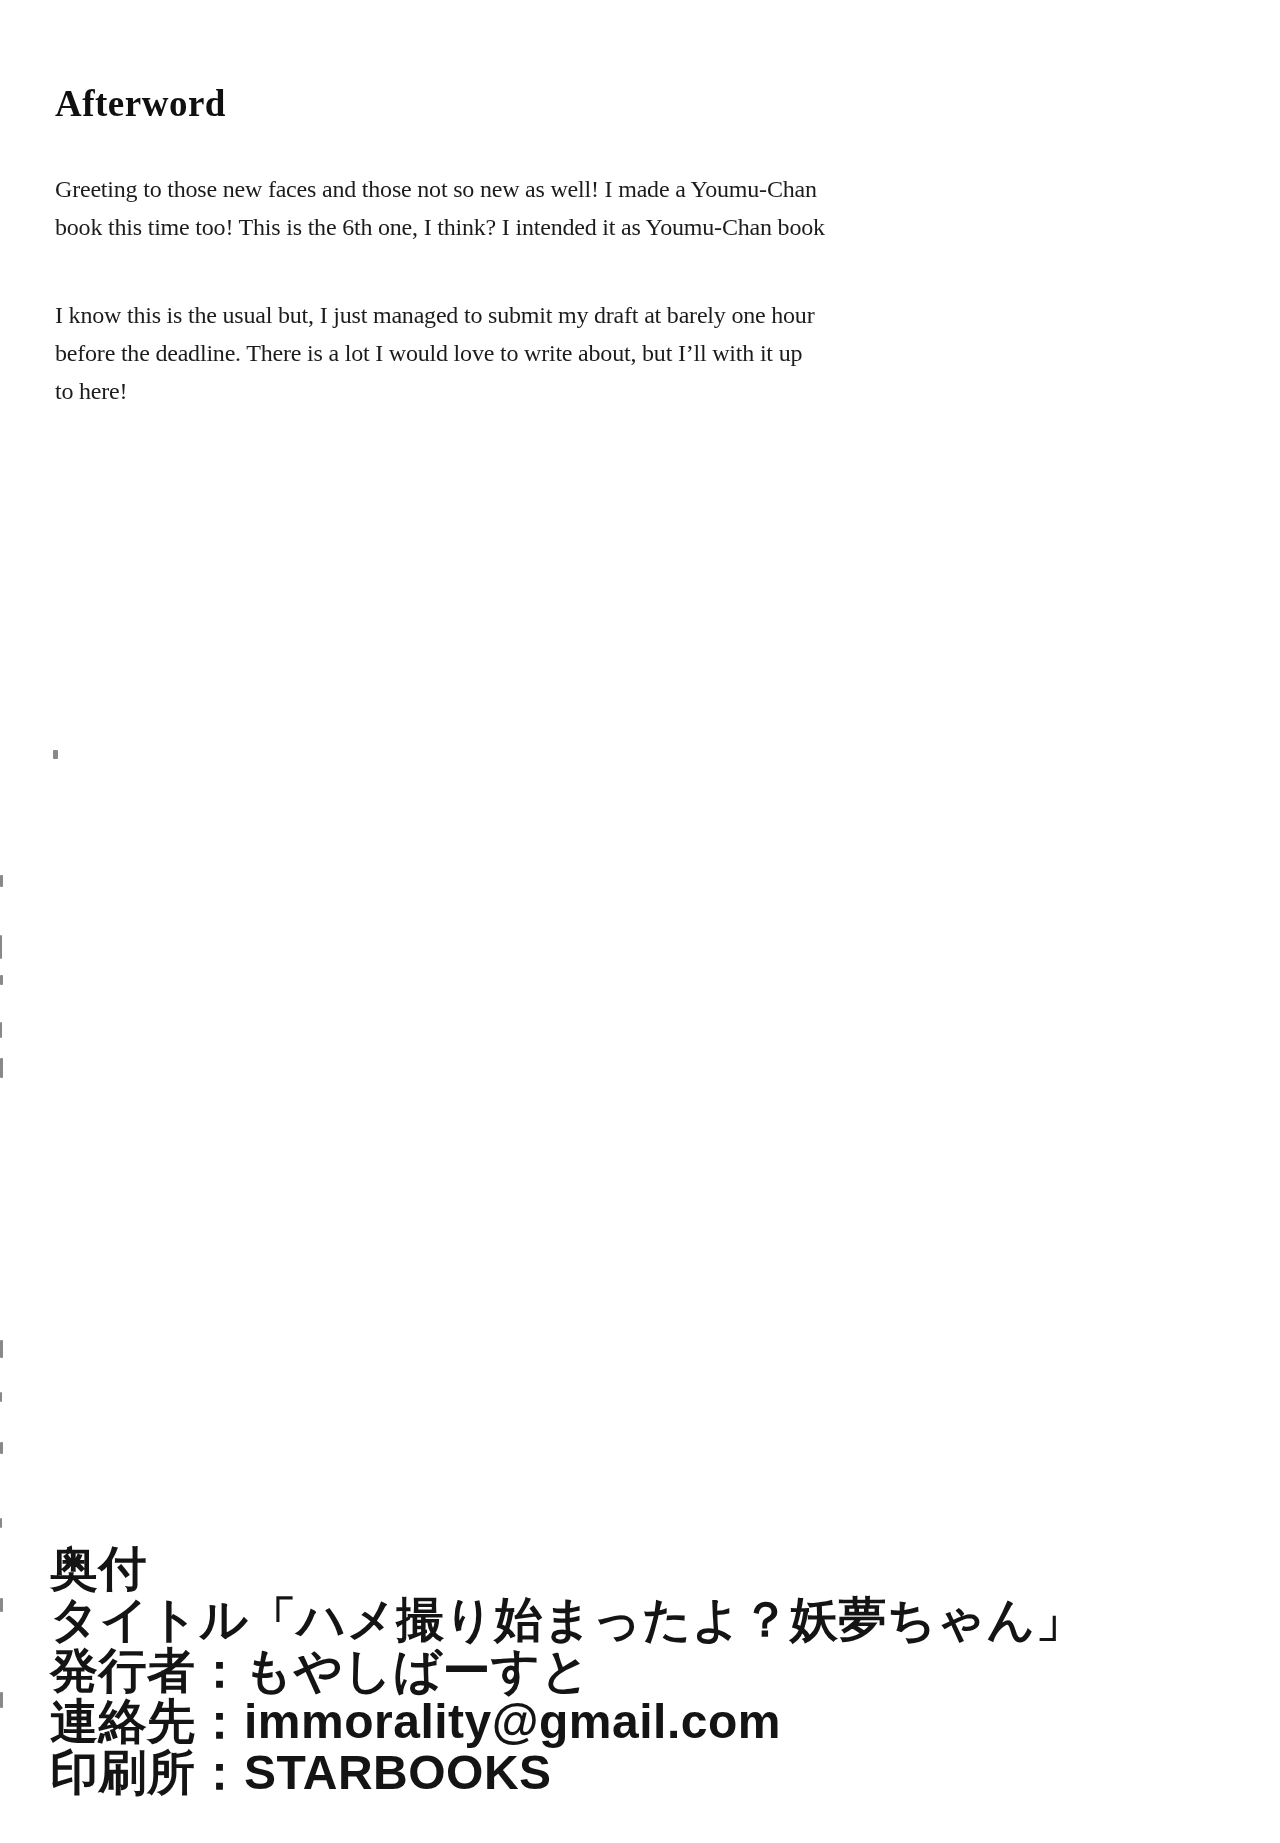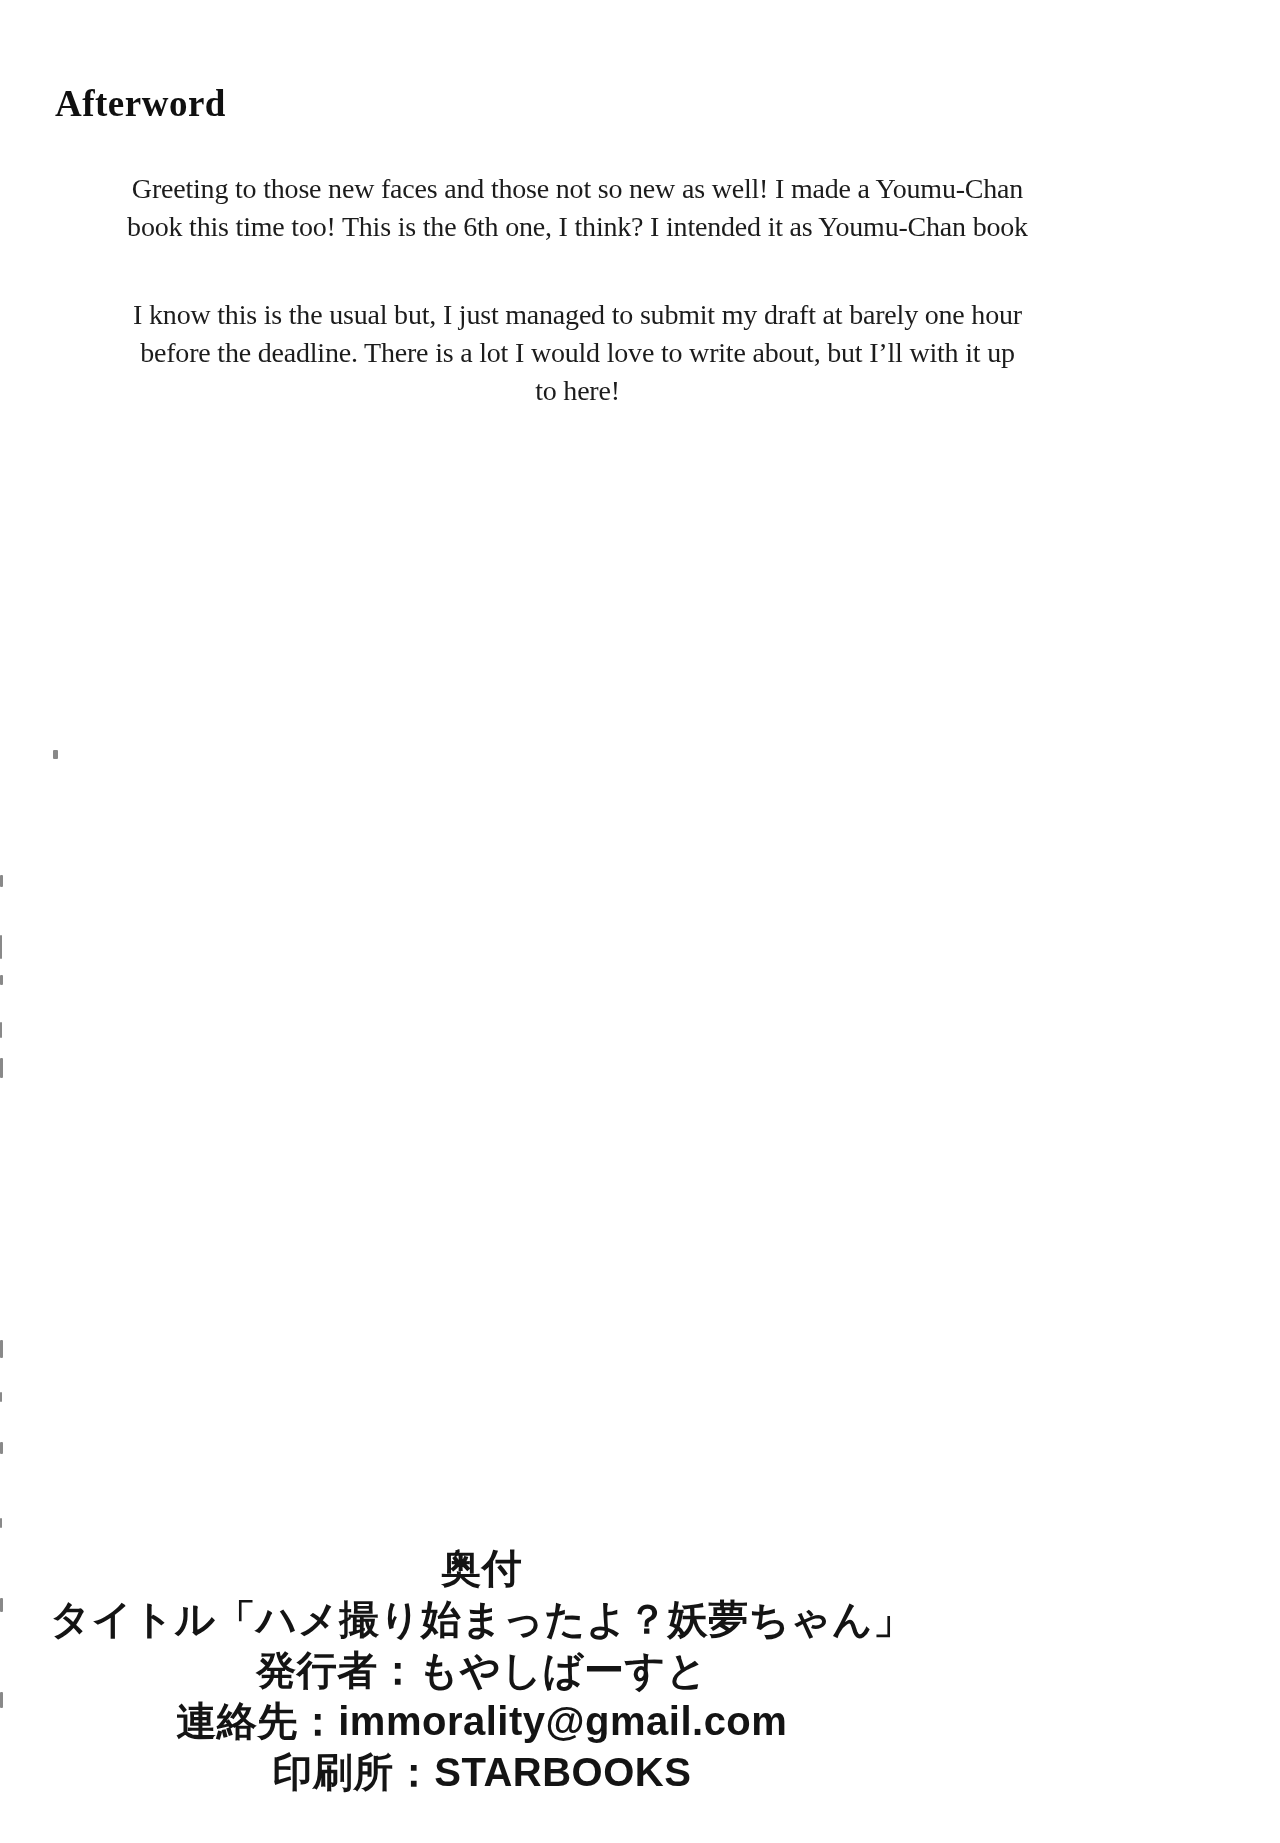--- a/index.html
+++ b/index.html
@@ -3,56 +3,55 @@
 <meta charset="utf-8">
 <style>
   html, body { margin: 0; padding: 0; background: #ffffff; }
   .page {
     position: relative;
     width: 1280px;
     height: 1843px;
     background: #ffffff;
     overflow: hidden;
     font-family: "Liberation Serif", serif;
-    text-align: center;
   }
   .heading {
     position: absolute;
     top: 82px;
     left: 55px;
     margin: 0;
     font-size: 37px;
     font-weight: bold;
     color: #101010;
     letter-spacing: 0.5px;
     font-family: "Liberation Serif", serif;
   }
   .body-text {
     position: absolute;
     top: 170px;
     left: 55px;
     right: 180px;
     color: #1c1c1c;
-    font-size: 28px;
+    font-size: 24px;
   }
   .para { margin: 0 0 50px 0; }
   .line {
     display: block;
     white-space: pre;
     line-height: 38px;
     letter-spacing: -0.2px;
   }
   .colophon {
     position: absolute;
     top: 1543px;
     left: 50px;
     color: #141414;
     font-family: "Liberation Sans", sans-serif;
     font-weight: bold;
-    font-size: 40px;
+    font-size: 48px;
   }
   .cline {
     line-height: 51px;
     white-space: pre;
     letter-spacing: 0.5px;
   }
   .artifact {
     position: absolute;
     background: #4a4a4a;
     opacity: 0.65;

